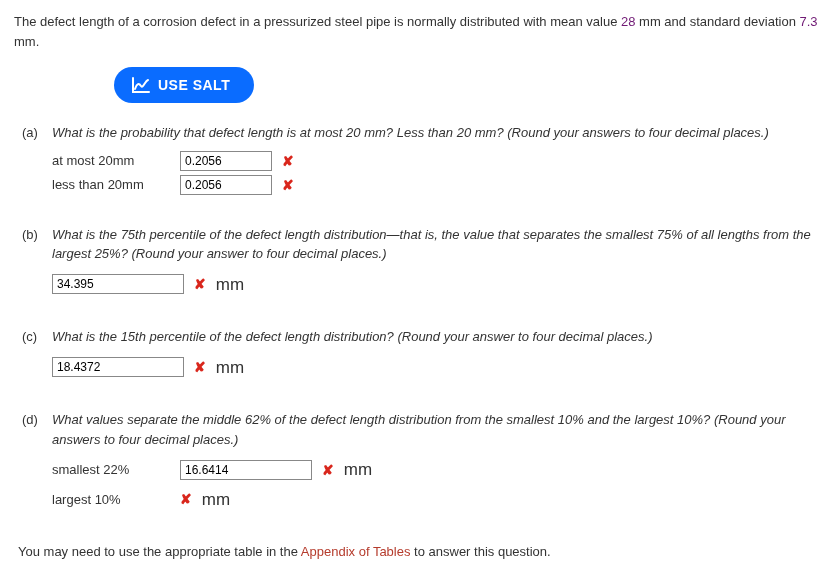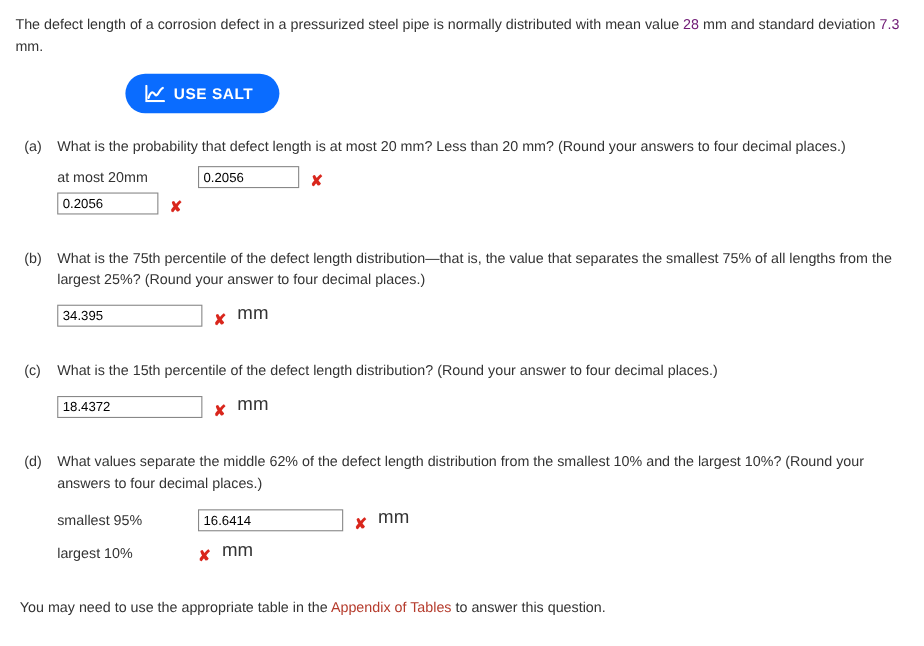--- a/index.html
+++ b/index.html
@@ -27,22 +27,22 @@
     border: none;
     border-radius: 22px;
     padding: 10px 24px 10px 18px;
     cursor: pointer;
     letter-spacing: 0.5px;
   }
   .salt-icon svg { display: block; }
   .part { margin: 0 0 26px 8px; display: flex; align-items: flex-start; }
   .part-label { min-width: 30px; }
   .part-body { flex: 1; }
-  .qtext { margin-bottom: 8px; }
-  .row { display: flex; align-items: flex-end; gap: 10px; margin: 4px 0; }
+  .qtext { margin-bottom: 8px; font-style: italic; }
+  .row { display: flex; align-items: center; gap: 10px; margin: 4px 0; }
   .row-label { min-width: 118px; }
   .ans-input {
     font-family: Arial, sans-serif;
     font-size: 12px;
     padding: 2px 4px;
     border: 1px solid #888;
     width: 92px;
     height: 20px;
     background: #fff;
   }
@@ -74,20 +74,21 @@
 <div class="part">
   <div class="part-label">(a)</div>
   <div class="part-body">
     <div class="qtext">What is the probability that defect length is at most 20 mm? Less than 20 mm? (Round your answers to four decimal places.)</div>
     <div class="row">
       <span class="row-label">at most 20mm</span>
       <input class="ans-input" value="0.2056" style="">
       <span class="x-icon">✘</span>
     </div>
     <div class="row">
+      <span class="row-label">less than 20mm</span>
       <input class="ans-input" value="0.2056" style="">
       <span class="x-icon">✘</span>
     </div>
   </div>
 </div>
 
 <div class="part">
   <div class="part-label">(b)</div>
   <div class="part-body">
     <div class="qtext">What is the 75th percentile of the defect length distribution—that is, the value that separates the smallest 75% of all lengths from the largest 25%? (Round your answer to four decimal places.)</div>
@@ -109,21 +110,21 @@
       <span class="unit">mm</span>
     </div>
   </div>
 </div>
 
 <div class="part">
   <div class="part-label">(d)</div>
   <div class="part-body">
     <div class="qtext">What values separate the middle 62% of the defect length distribution from the smallest 10% and the largest 10%? (Round your answers to four decimal places.)</div>
     <div class="row">
-      <span class="row-label">smallest 95%</span>
+      <span class="row-label">smallest 22%</span>
       <input class="ans-input wide" value="16.6414" style="">
       <span class="x-icon">✘</span>
       <span class="unit">mm</span>
     </div>
     <div class="row">
       <span class="row-label">largest 10%</span>
       <span class="x-icon">✘</span>
       <span class="unit">mm</span>
     </div>
   </div>

